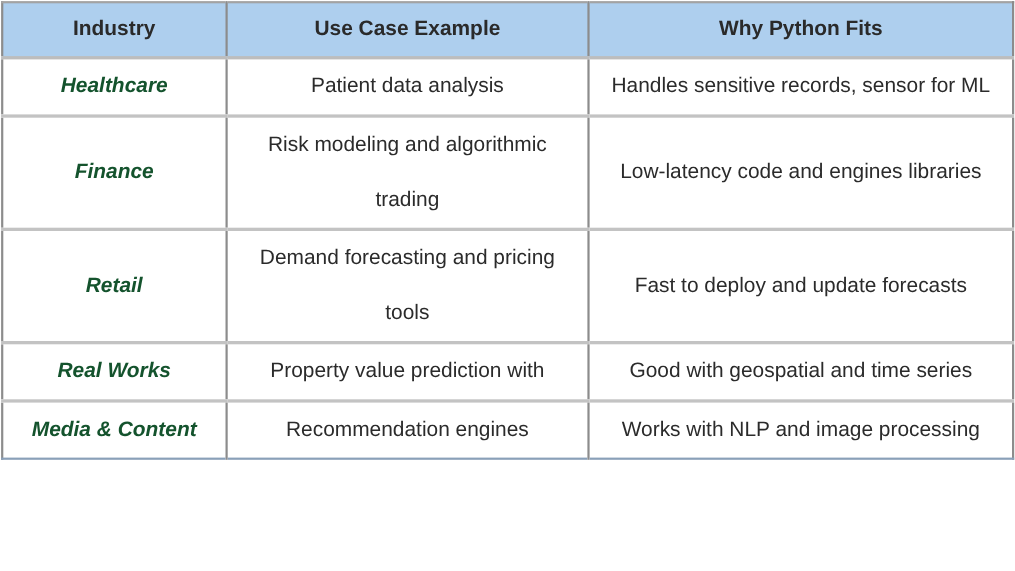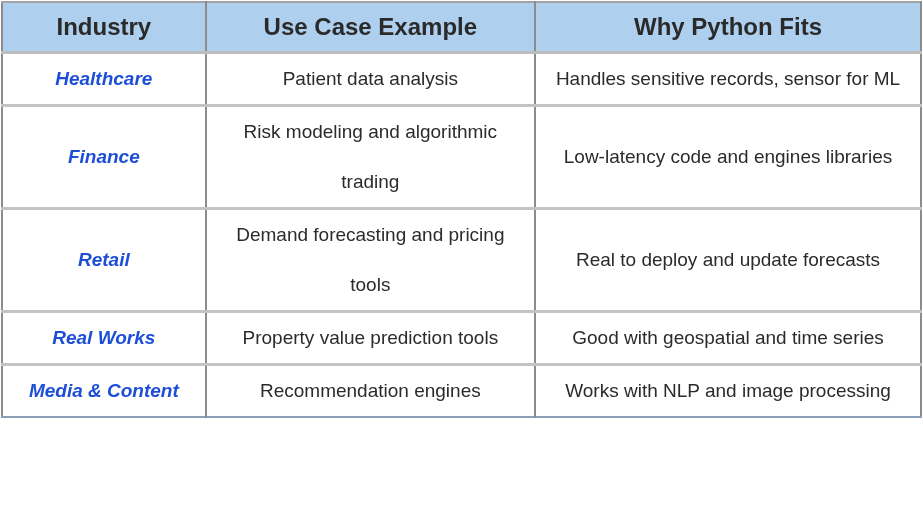--- a/index.html
+++ b/index.html
@@ -35,36 +35,36 @@
     col.c3 { width: 387px; }
     th {
       background: #aecfee;
       font-weight: bold;
       color: #2a2a2a;
       height: 48px;
       padding: 0 6px;
       text-align: center;
       border-left: 2px solid #8c8c8c;
       border-bottom: 3px solid #bdbdbd;
-      font-size: 24px;
+      font-size: 19px;
     }
     td {
       text-align: center;
       vertical-align: middle;
       padding: 0 8px;
       border-left: 2px solid #8c8c8c;
       border-top: 3px solid #c3c3c3;
       line-height: 50px;
       height: 49px;
     }
     tr:first-child td { border-top: none; }
     td.industry {
       font-weight: bold;
       font-style: italic;
-      color: #1d4ed8;
+      color: #14532d;
     }
     td.multi { line-height: 50px; }
   </style>
 </head>
 <body>
 
 <div class="table-wrap">
   <table>
     <colgroup>
       <col class="c1">
@@ -85,25 +85,25 @@
         <td>Handles sensitive records, sensor for ML</td>
       </tr>
       <tr>
         <td class="industry" style="border-left:none;">Finance</td>
         <td class="multi" style="padding:0 20px;">Risk modeling and algorithmic trading</td>
         <td>Low-latency code and engines libraries</td>
       </tr>
       <tr>
         <td class="industry" style="border-left:none;">Retail</td>
         <td class="multi" style="padding:0 14px;">Demand forecasting and pricing tools</td>
-        <td>Real to deploy and update forecasts</td>
+        <td>Fast to deploy and update forecasts</td>
       </tr>
       <tr>
         <td class="industry" style="border-left:none;">Real Works</td>
-        <td>Property value prediction tools</td>
+        <td>Property value prediction with</td>
         <td>Good with geospatial and time series</td>
       </tr>
       <tr>
         <td class="industry" style="border-left:none;">Media &amp; Content</td>
         <td>Recommendation engines</td>
         <td>Works with NLP and image processing</td>
       </tr>
     </tbody>
   </table>
 </div>

